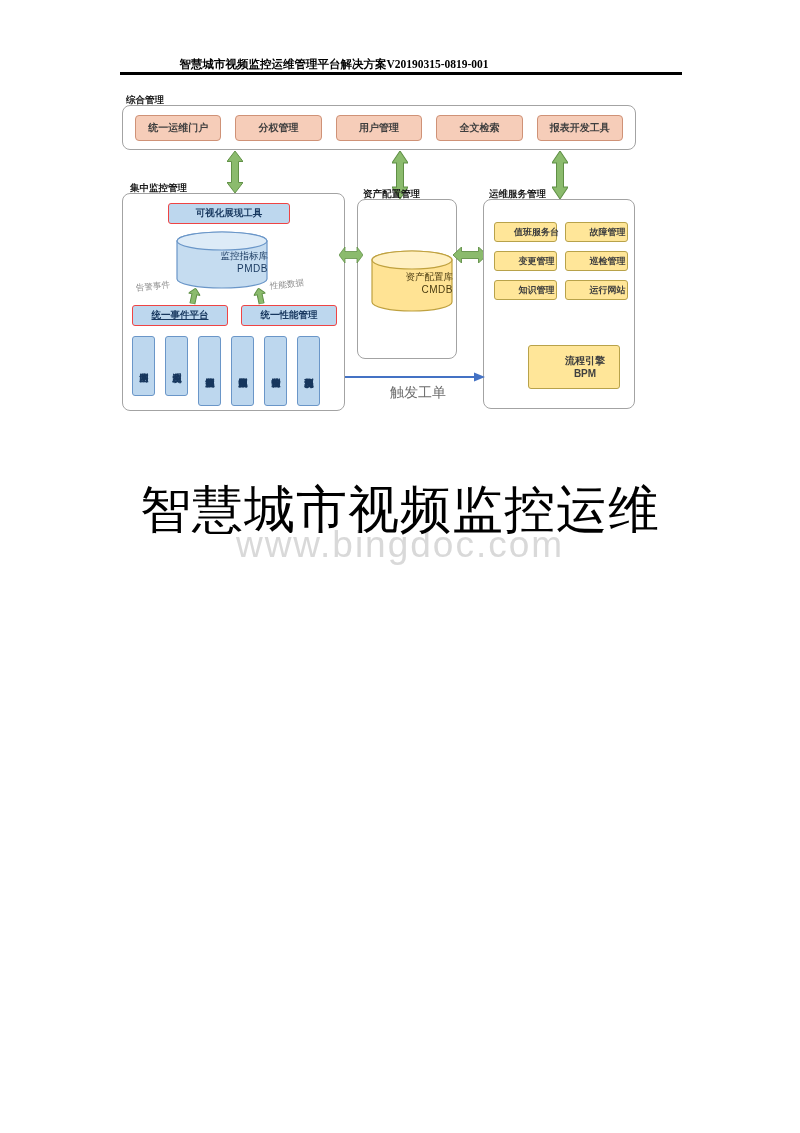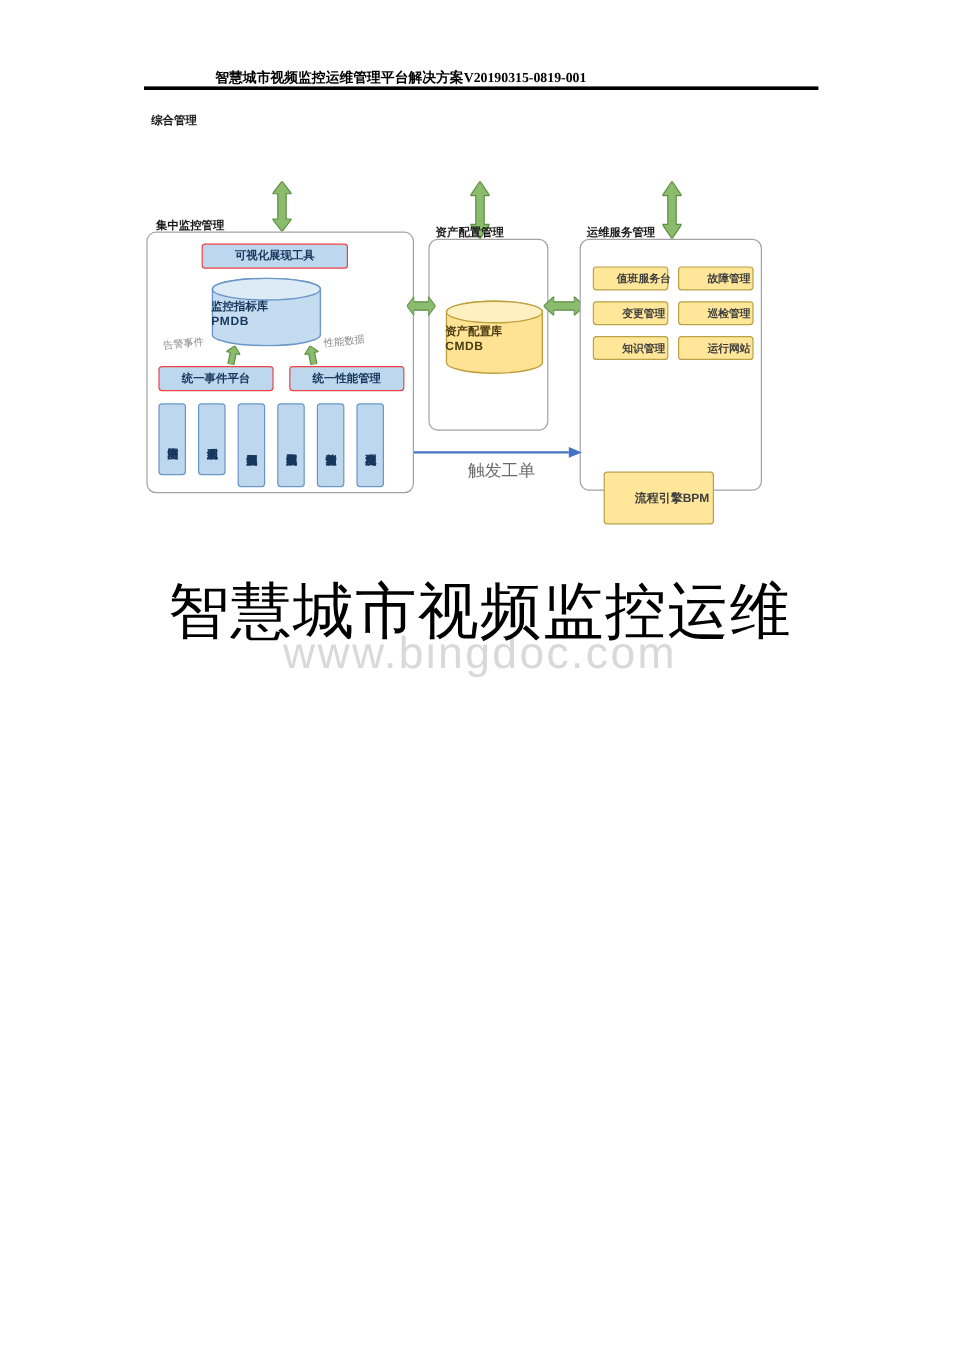--- a/index.html
+++ b/index.html
@@ -39,29 +39,29 @@
 
   
   .gl-mon { left:10px; top:90px; }
   .mon-box { left:2px; top:101px; width:223px; height:218px; }
   .blue-box {
     background:#bdd7ee; border:1px solid #ef4444; border-radius:3px;
     font-size:9.5px; font-weight:bold; color:#17375e;
     display:flex; align-items:center; justify-content:center; white-space:nowrap;
   }
   .visual-tool { left:48px; top:111px; width:122px; height:21px; }
-  .event-platform { left:12px; top:213px; width:96px; height:21px; }
+  .event-platform { left:12px; top:213px; width:96px; height:21px;text-decoration:underline; }
   .perf-platform { left:121px; top:213px; width:96px; height:21px; }
 
   .cylinder { }
   .pmdb { left:56px; top:139px; width:92px; height:58px; }
   .cmdb { left:251px; top:158px; width:82px; height:62px; }
   .cyl-svg { position:absolute; inset:0; width:100%; height:100%; }
-  .cyl-text { position:absolute; left:0; right:0; top:19px; text-align:left;
-              font-weight:bold; font-size:9.5px; line-height:1.3; }
+  .cyl-text { position:absolute; left:0; right:0; top:19px; text-align:right;
+              font-weight:normal; font-size:9.5px; line-height:1.3; }
   .pmdb .cyl-text { color:#17375e; }
   .cmdb .cyl-text { color:#4a3b10; top:21px; }
   .cyl-code { font-size:10px; letter-spacing:0.5px; }
 
   .annot { font-size:8.5px; color:#8a8a8a; white-space:nowrap; }
   .annot-left { left:16px; top:189px; transform:rotate(-6deg); }
   .annot-right { left:150px; top:187px; transform:rotate(-6deg); }
   .uparrow { width:12px; height:16px; }
   .ua-left { left:68px; top:196px; transform:rotate(12deg); }
   .ua-right { left:134px; top:196px; transform:rotate(-12deg); }
@@ -87,22 +87,22 @@
   
   .gl-svc { left:369px; top:96px; }
   .svc-box { left:363px; top:107px; width:152px; height:210px; }
   .svc-grid { left:374px; top:130px; display:grid; grid-template-columns:63px 63px; gap:9px 8px; }
   .yellow-box {
     background:#ffe699; border:1px solid #b8a24a; border-radius:3px;
     font-size:9px; font-weight:bold; color:#3f3f3f;
     display:flex; align-items:center; justify-content:center;
     height:20px; white-space:nowrap;padding-left:22px;
   }
-  .bpm { left:383px; top:253px; width:92px; height:44px;
-         flex-direction:row; line-height:1.3; font-size:10px;margin-top:48px; }
+  .bpm { left:408px; top:253px; width:92px; height:44px;
+         flex-direction:column; line-height:1.3; font-size:10px; }
 
   .ticket-arrow { left:225px; top:279px; width:140px; height:12px; }
   .ticket-label { left:270px; top:292px; font-size:14px; color:#6b6b6b; }
 
   
   .watermark {
     position:absolute; top:524px; left:0; width:800px; text-align:center;
     font-size:37px; color:#d9d9d9; letter-spacing:2px; z-index:1;
   }
   .title-line {
@@ -116,20 +116,27 @@
 <body>
 
 <div class="page">
 
   <div class="header-title">智慧城市视频监控运维管理平台解决方案V20190315-0819-001</div>
   <div class="header-rule"></div>
 
   <div class="diagram">
 
     <div class="group-label gl-top">综合管理</div>
+    <div class="group-box top-box">
+      <span class="pink-box">统一运维门户</span>
+      <span class="pink-box">分权管理</span>
+      <span class="pink-box">用户管理</span>
+      <span class="pink-box">全文检索</span>
+      <span class="pink-box">报表开发工具</span>
+    </div>
 
     <div class="varrow va1">
       <svg viewBox="0 0 16 44" preserveAspectRatio="none">
           <polygon points="8,0 16,11 11.5,11 11.5,33 16,33 8,44 0,33 4.5,33 4.5,11 0,11" fill="#8bbb6d" stroke="#5f8f45" stroke-width="1"></polygon>
         </svg>
     </div>
     <div class="varrow va2">
       <svg viewBox="0 0 16 44" preserveAspectRatio="none">
           <polygon points="8,0 16,11 11.5,11 11.5,33 16,33 8,44 0,33 4.5,33 4.5,11 0,11" fill="#8bbb6d" stroke="#5f8f45" stroke-width="1"></polygon>
         </svg>

